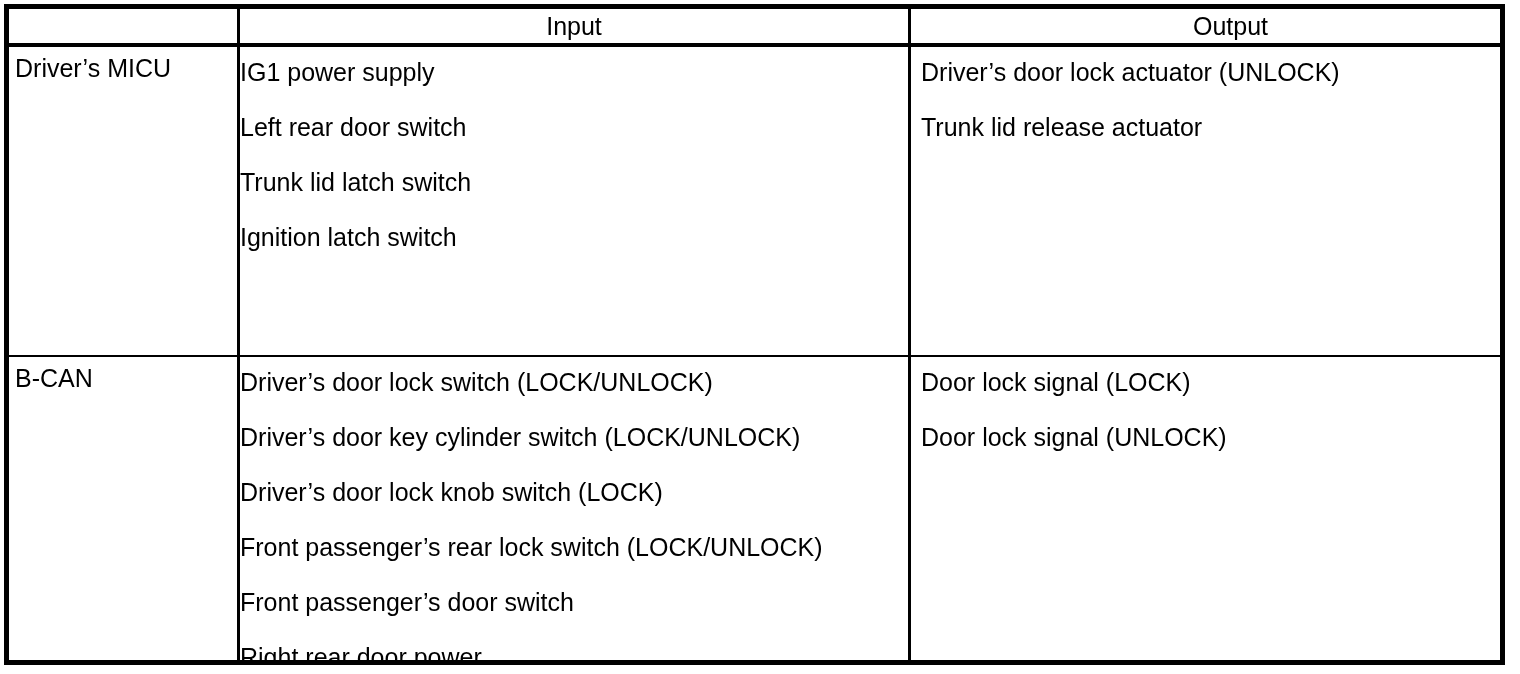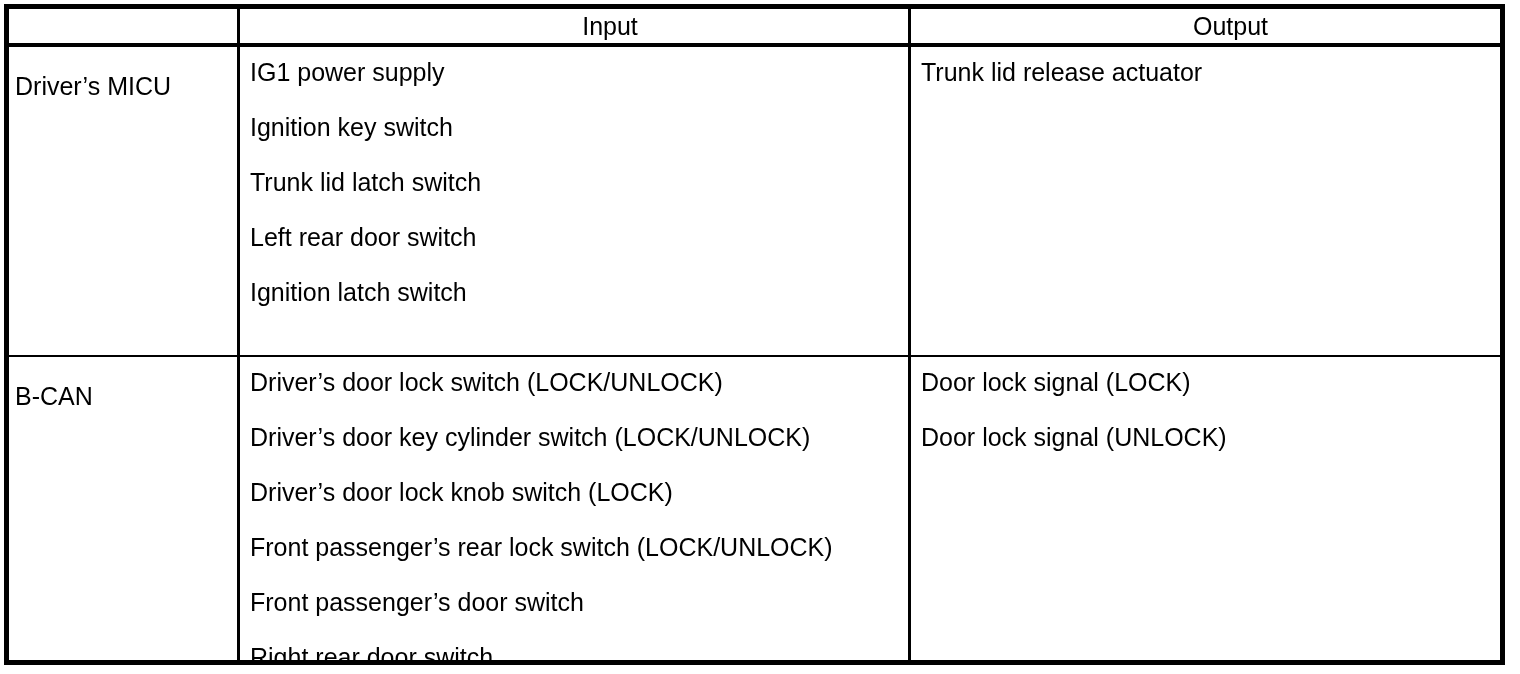--- a/index.html
+++ b/index.html
@@ -72,53 +72,53 @@
   .header-cell {
     position: absolute;
     top: 0;
     height: 34px;
     line-height: 34px;
     text-align: center;
     font-size: 25px;
     white-space: nowrap;
   }
   .header-corner { left: 0; width: 228px; }
-  .header-input  { left: 231px; width: 668px; padding-left: 36px; }
+  .header-input  { left: 231px; width: 668px; }
   .header-output { left: 902px; width: 639px; }
 
   
   .section {
     position: absolute;
     left: 0;
     right: 0;
   }
   .section-micu  { top: 38px;  height: 308px; }
   .section-bcan  { top: 348px; height: 303px; }
 
   .cell {
     position: absolute;
     top: 0;
     bottom: 0;
     overflow: hidden;
   }
   .cell-label  { left: 0;     width: 228px; padding-left: 6px;  box-sizing: border-box; }
-  .cell-input  { left: 231px; width: 624px; padding-left: 10px; box-sizing: border-box; }
+  .cell-input  { left: 231px; width: 624px; box-sizing: border-box; }
   .cell-output { left: 902px; width: 589px; padding-left: 10px; box-sizing: border-box; }
 
   .item {
     font-size: 25px;
     line-height: 25px;
     white-space: nowrap;
     margin: 0;
   }
   
   .cell .item          { margin-top: 30px; }
   .cell .item:first-child { margin-top: 13px; }
 
-  .cell-label .item:first-child { margin-top: 27px; }
+  .cell-label .item:first-child { margin-top: 9px; }
 </style>
 </head>
 <body>
 
 <div class="page">
 
   <div class="io-table">
     <div class="table-inner">
 
       <div class="vline vline-1"></div>
@@ -132,41 +132,41 @@
         <div class="header-cell header-input">Input</div>
         <div class="header-cell header-output">Output</div>
       </div>
 
       <div class="section section-micu">
         <div class="cell cell-label">
           <p class="item">Driver’s MICU</p>
         </div>
         <div class="cell cell-input">
           <p class="item">IG1 power supply</p>
-          <p class="item">Ignition key switch</p>
+          <p class="item">Left rear door switch</p>
           <p class="item">Trunk lid latch switch</p>
-          <p class="item">Left rear door switch</p>
           <p class="item">Ignition latch switch</p>
         </div>
         <div class="cell cell-output">
+          <p class="item">Driver’s door lock actuator (UNLOCK)</p>
           <p class="item">Trunk lid release actuator</p>
         </div>
       </div>
 
       <div class="section section-bcan">
         <div class="cell cell-label">
           <p class="item">B-CAN</p>
         </div>
         <div class="cell cell-input">
           <p class="item">Driver’s door lock switch (LOCK/UNLOCK)</p>
           <p class="item">Driver’s door key cylinder switch (LOCK/UNLOCK)</p>
           <p class="item">Driver’s door lock knob switch (LOCK)</p>
           <p class="item">Front passenger’s rear lock switch (LOCK/UNLOCK)</p>
           <p class="item">Front passenger’s door switch</p>
-          <p class="item">Right rear door switch</p>
+          <p class="item">Right rear door power</p>
         </div>
         <div class="cell cell-output">
           <p class="item">Door lock signal (LOCK)</p>
           <p class="item">Door lock signal (UNLOCK)</p>
         </div>
       </div>
 
     </div>
   </div>
 

